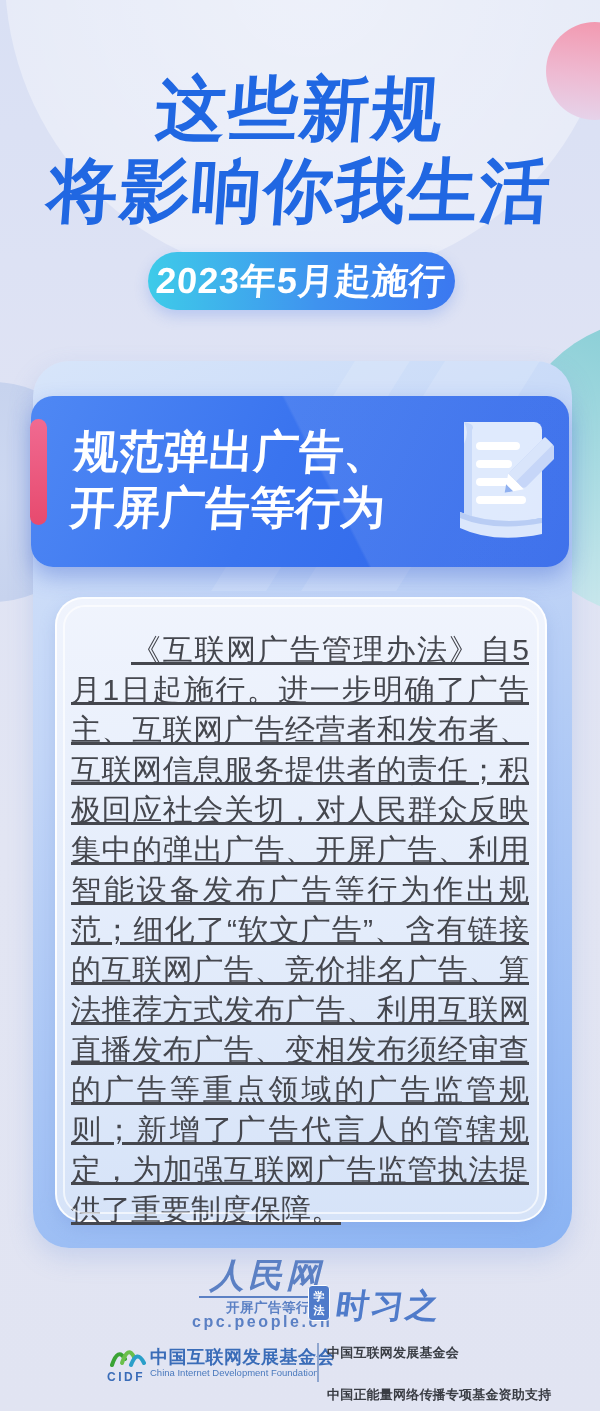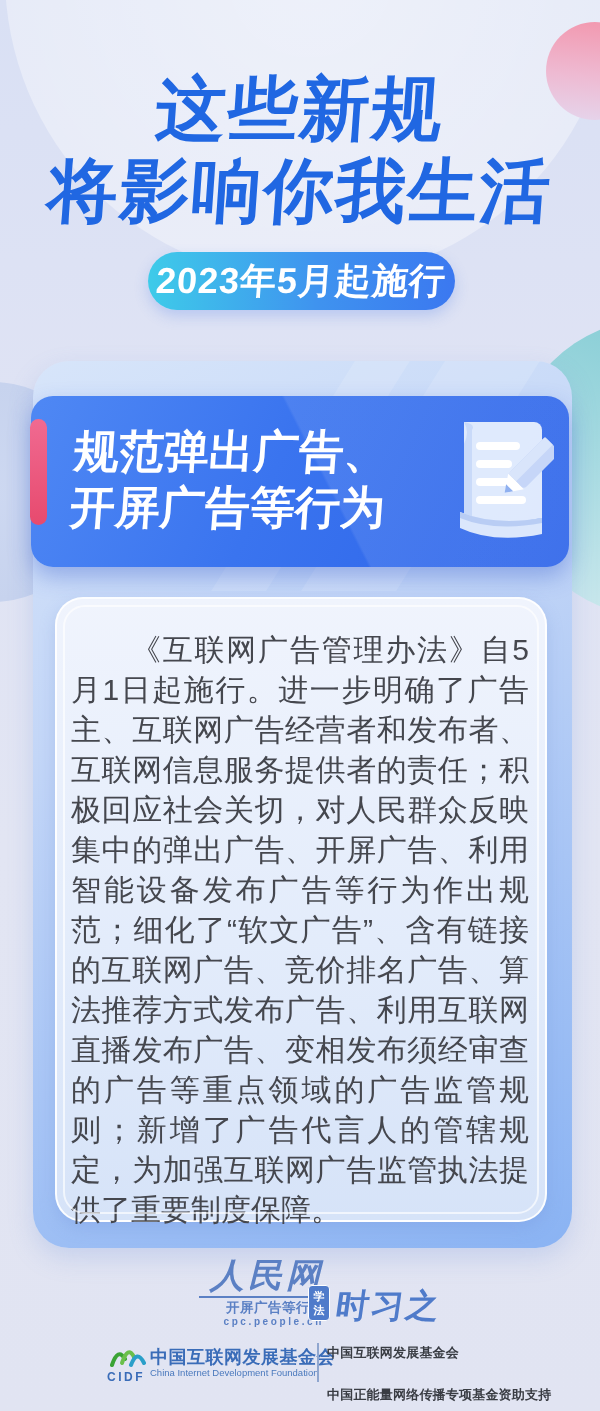--- a/index.html
+++ b/index.html
@@ -51,29 +51,29 @@
   .doc-icon{left:450px;top:416px;}
 
   
   .article{left:55px;top:597px;width:492px;height:625px;border-radius:28px;box-sizing:border-box;
       background:linear-gradient(180deg,#f0f4fd 0%,#e3ecfb 55%,#d6e3f8 100%);
       border:2px solid rgba(255,255,255,.9);
       box-shadow:0 6px 16px rgba(110,145,215,.28);}
   .article-inner-border{position:absolute;left:6px;top:6px;right:6px;bottom:6px;
       border:2px solid rgba(255,255,255,.65);border-radius:22px;pointer-events:none;}
   .article p{margin:0;padding:31px 16px 0 14px;text-indent:2em;text-align:justify;
-      font-size:30px;line-height:40px;color:#45474e;font-weight:500;}
+      font-size:30px;line-height:40px;color:#45474e;font-weight:500;text-decoration:underline;}
 
   
   .pd-logo{left:192px;top:1256px;width:132px;text-align:right;color:#5b80c4;}
   .pd-script{font-family:"DejaVu Serif","Liberation Serif",serif;font-style:italic;font-weight:700;
       font-size:34px;line-height:38px;letter-spacing:4px;}
   .pd-rule{margin:2px auto 2px auto;width:118px;height:2px;background:#5b80c4;}
   .pd-site{font-size:13.5px;font-weight:700;letter-spacing:.5px;line-height:15px;}
-  .pd-url{font-size:10px;font-weight:700;letter-spacing:2.6px;line-height:13px;}
+  .pd-url{font-size:16px;font-weight:700;letter-spacing:2.6px;line-height:13px;}
 
   .xf-box{left:308px;top:1285px;width:22px;height:36px;border-radius:4px;background:#4f7bca;
       color:#fff;font-size:11px;font-weight:700;line-height:12px;display:flex;flex-direction:column;
       align-items:center;justify-content:center;gap:2px;border:1px solid #fff;box-sizing:border-box;}
   .sxz{left:336px;top:1284px;font-size:33px;font-weight:900;color:#4f7bca;transform:skewX(-8deg);
       letter-spacing:2px;}
 
   
   .cidf-icon{left:110px;top:1343px;}
   .cidf-abbr{left:104px;top:1370px;width:44px;text-align:center;color:#3a6cb8;font-size:12px;

